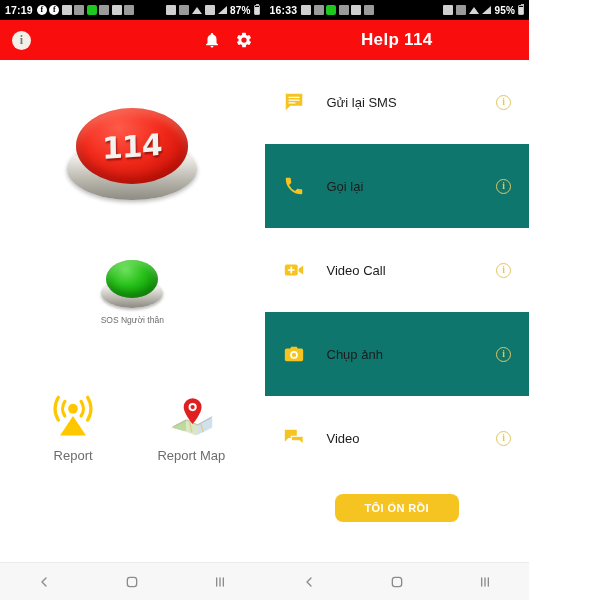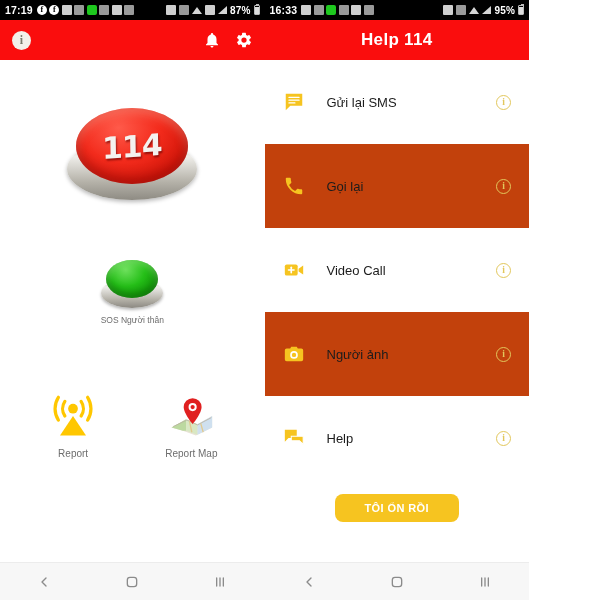--- a/index.html
+++ b/index.html
@@ -112,37 +112,37 @@
   }
   .sos-label {
     margin-top:7px; font-size:8.5px; color:#6d6d6d; white-space:nowrap;
   }
 
   .tool-row {
     position:absolute; left:0; right:0; top:330px;
     display:flex; justify-content:space-around; padding:0 14px;
   }
   .tool-item { width:100px; display:flex; flex-direction:column; align-items:center; }
-  .tool-label { margin-top:2px; font-size:10px; color:#6d6d6d; }
+  .tool-label { margin-top:2px; font-size:13px; color:#6d6d6d; }
 
   
   .navbar {
     height:38px; flex:0 0 38px; background:#f7f7f7;
     display:flex; align-items:center; justify-content:space-around;
     border-top:1px solid #ececec;
   }
   .nav-ico { color:#8b8b8b; display:flex; align-items:center; justify-content:center; }
 
   
   .body-right { flex:1; background:#fff; position:relative; overflow:hidden; }
   .menu-row {
     height:84px; display:flex; align-items:center; padding:12px 18px;
     background:#ffffff;
   }
-  .menu-row.alt { background:#c2410c; }
+  .menu-row.alt { background:#0f766e; }
   .menu-icon { width:30px; display:flex; align-items:center; justify-content:flex-start; }
   .menu-label {
     flex:1; margin-left:14px; font-size:13px; color:#1c1c1c; font-weight:400;
   }
   .menu-info {
     width:15px; height:15px; border-radius:50%;
     border:1.3px solid #e2c75c; color:#e2c75c;
     font-size:9.5px; line-height:12px; text-align:center; font-weight:700;
     font-family:"Liberation Serif", serif;
   }
@@ -349,32 +349,32 @@
       </div>
 
       <div class="menu-row alt">
         <span class="menu-icon">
           <svg viewBox="0 0 24 24" width="22" height="22" fill="#f6c420">
             <path d="M9 4h6l1.2 2H20a2 2 0 0 1 2 2v10a2 2 0 0 1-2 2H4a2 2 0 0 1-2-2V8a2 2 0 0 1 2-2h3.8L9 4z"></path>
             <circle cx="12" cy="13" r="4.2" fill="#ffffff"></circle>
             <circle cx="12" cy="13" r="2.4" fill="#f6c420"></circle>
           </svg>
         </span>
-        <span class="menu-label">Người ảnh</span>
+        <span class="menu-label">Chụp ảnh</span>
         <span class="menu-info">i</span>
       </div>
 
       <div class="menu-row">
         <span class="menu-icon">
           <svg viewBox="0 0 24 24" width="22" height="22" fill="#f6c420">
             <path d="M2 3h13v9H6l-4 4z"></path>
             <path d="M9 10h13v9l-4-4H9z" fill="#f6c420" stroke="#ffffff" stroke-width="1.1"></path>
           </svg>
         </span>
-        <span class="menu-label">Help</span>
+        <span class="menu-label">Video</span>
         <span class="menu-info">i</span>
       </div>
 
       <div class="ok-btn-wrap">
         <button class="ok-btn">TÔI ỔN RỒI</button>
       </div>
 
     </div>
 
     <div class="navbar">

